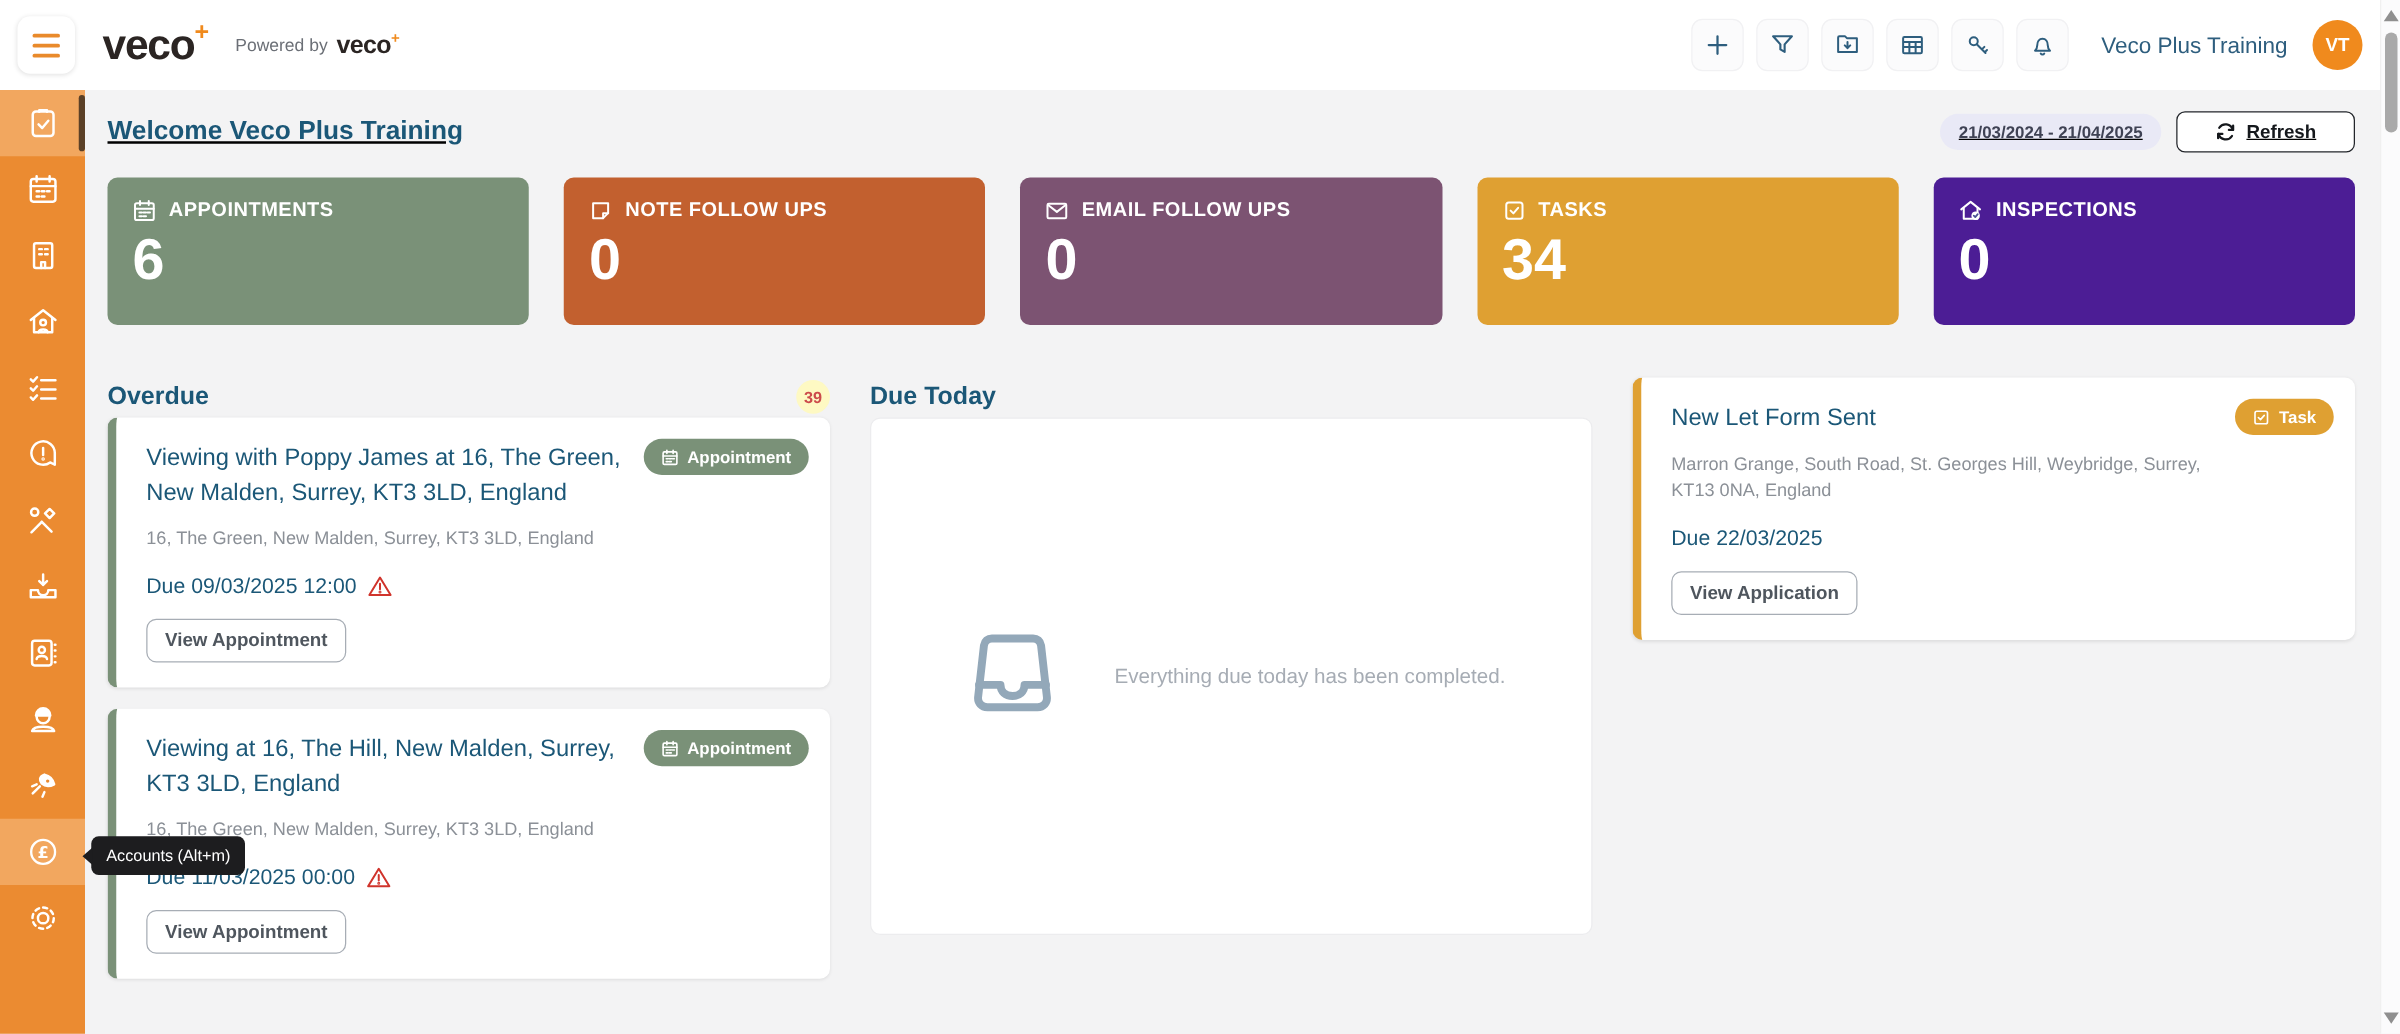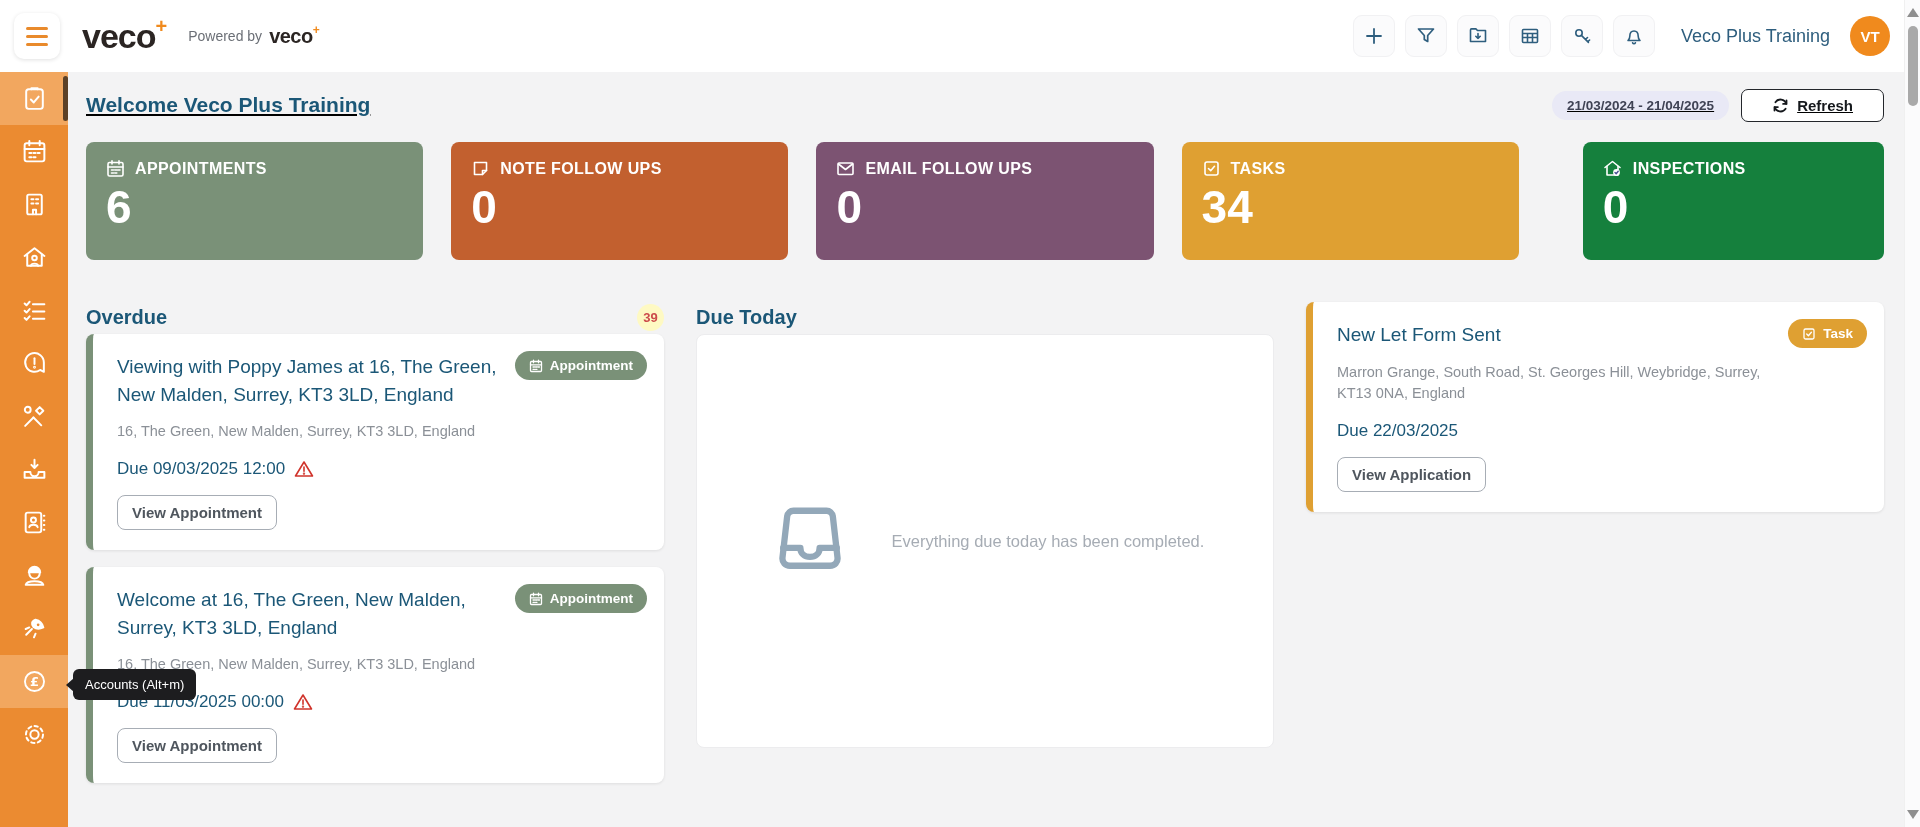--- a/index.html
+++ b/index.html
@@ -285,21 +285,21 @@
     <div class="stat-card" style="background:#DFA032;">
       <div class="stat-top">
         <svg width="19" height="19" viewBox="0 0 19 19" fill="none" stroke="#fff" stroke-width="1.6" stroke-linecap="round" stroke-linejoin="round">
             <rect x="3" y="3" width="13" height="13" rx="2"></rect>
             <path d="M6.5 9.5l2.2 2.2 3.8-4.4"></path>
           </svg>
         <span>TASKS</span>
       </div>
       <div class="stat-value">34</div>
     </div>
-    <div class="stat-card" style="background:#15803d;margin-left:36px;">
+    <div class="stat-card" style="background:#4c1d95;">
       <div class="stat-top">
         <svg width="20" height="19" viewBox="0 0 20 19" fill="none" stroke="#fff" stroke-width="1.6" stroke-linecap="round" stroke-linejoin="round">
             <path d="M2 8.5L9.5 2.5 17 8.5"></path>
             <path d="M4 7.5V16h11V7.5"></path>
             <circle cx="13.5" cy="13.5" r="3.4" fill="#fff" stroke="none"></circle>
             <path d="M12 13.5l1.2 1.2 2-2.4" stroke="#4B5095" stroke-width="1.4"></path>
           </svg>
         <span>INSPECTIONS</span>
       </div>
       <div class="stat-value">0</div>
@@ -331,21 +331,21 @@
             <svg width="20" height="18" viewBox="0 0 20 18" fill="none" stroke="#D0342C" stroke-width="1.6" stroke-linecap="round" stroke-linejoin="round">
                 <path d="M10 2L18.5 16H1.5z"></path>
                 <path d="M10 7v4.3"></path>
                 <circle cx="10" cy="13.6" r="0.4" fill="#D0342C"></circle>
               </svg>
           </div>
           <button class="item-action">View Appointment</button>
         </div>
 
         <div class="item-card">
-          <div class="item-title">Welcome at 16, The Green, New Malden, Surrey, KT3 3LD, England</div>
+          <div class="item-title">Viewing at 16, The Hill, New Malden, Surrey, KT3 3LD, England</div>
           <div class="pill-badge green">
             <svg width="14" height="14" viewBox="0 0 14 14" fill="none" stroke="#fff" stroke-width="1.3" stroke-linecap="round">
                 <rect x="1.5" y="2.5" width="11" height="10" rx="1"></rect>
                 <path d="M4.5 1.2V3.8M9.5 1.2V3.8M1.5 5.8h11"></path>
                 <path d="M4 8h1.5M6.5 8h1.5M9 8h1.5M4 10.3h1.5M6.5 10.3h1.5"></path>
               </svg>
             <span>Appointment</span>
           </div>
           <div class="item-addr">16, The Green, New Malden, Surrey, KT3 3LD, England</div>
           <div class="item-due">

